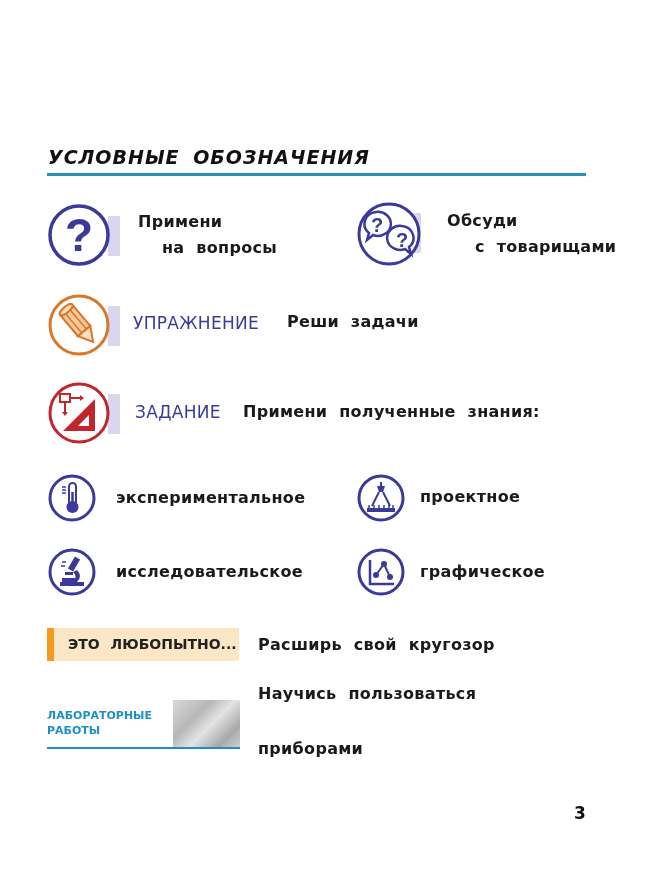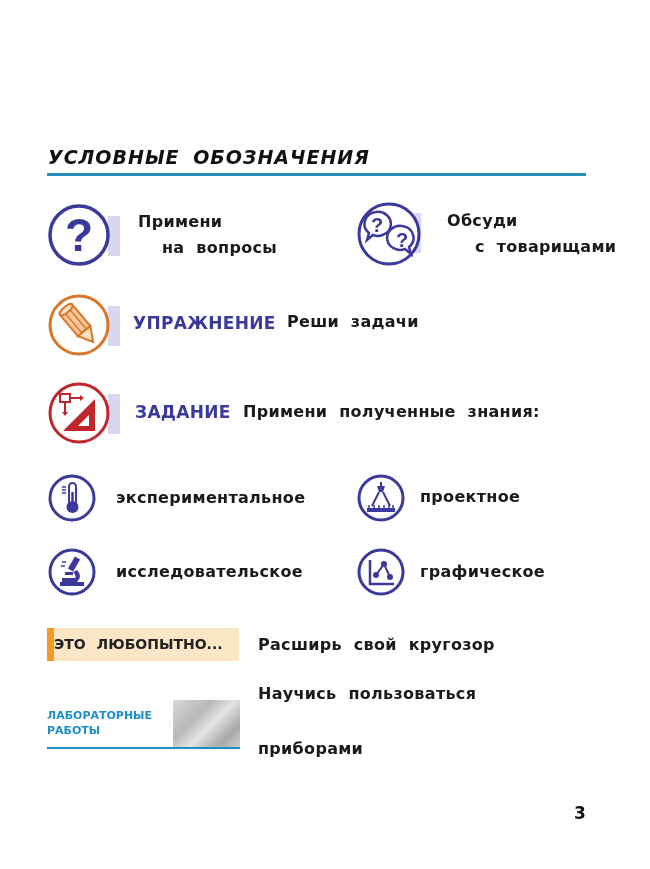--- a/index.html
+++ b/index.html
@@ -8,26 +8,26 @@
       font-family: "DejaVu Sans", "Liberation Sans", sans-serif; color: #1a1a1a;
     }
     .abs { position: absolute; }
     .title {
       left: 48px; top: 146px; font-size: 19px; font-weight: bold; letter-spacing: 1px;
       word-spacing: 6px; color: #111; font-style: italic;
     }
     .title-rule { left: 47px; top: 173px; width: 539px; height: 3px; background: #2a8fb8; }
     .txt { font-weight: bold; font-size: 16px; color: #1a1a1a; word-spacing: 6px; letter-spacing: 0.3px; }
     .tab { background: #d9d7ef; }
-    .label-blue { font-weight: bold; color: #3b3a9a; font-size: 17px; letter-spacing: 0.3px; }
+    .label-blue { font-weight: normal; color: #3b3a9a; font-size: 17px; letter-spacing: 0.3px; }
     .icon { display: block; }
     .curious {
       left: 47px; top: 628px; width: 192px; height: 33px; background: #fbe6c6;
       border-left: 7px solid #f39a1f; box-sizing: border-box;
-      font-weight: bold; font-size: 14px; color: #222; line-height: 33px; 
+      font-weight: bold; font-size: 14px; color: #222; line-height: 33px; padding-left: 14px;
       word-spacing: 6px;
     }
     .lab-box {
       left: 47px; top: 700px; width: 124px; height: 46px; text-align: left;
       color: #1d8fc7; font-weight: bold; font-size: 11px; line-height: 15px; padding-top: 8px; box-sizing: border-box;
     }
     .lab-photo {
       left: 173px; top: 700px; width: 67px; height: 47px;
       background: linear-gradient(135deg, #d8d8d8 0%, #b8b8b8 35%, #e4e4e4 55%, #a9a9a9 80%, #cfcfcf 100%);
     }

